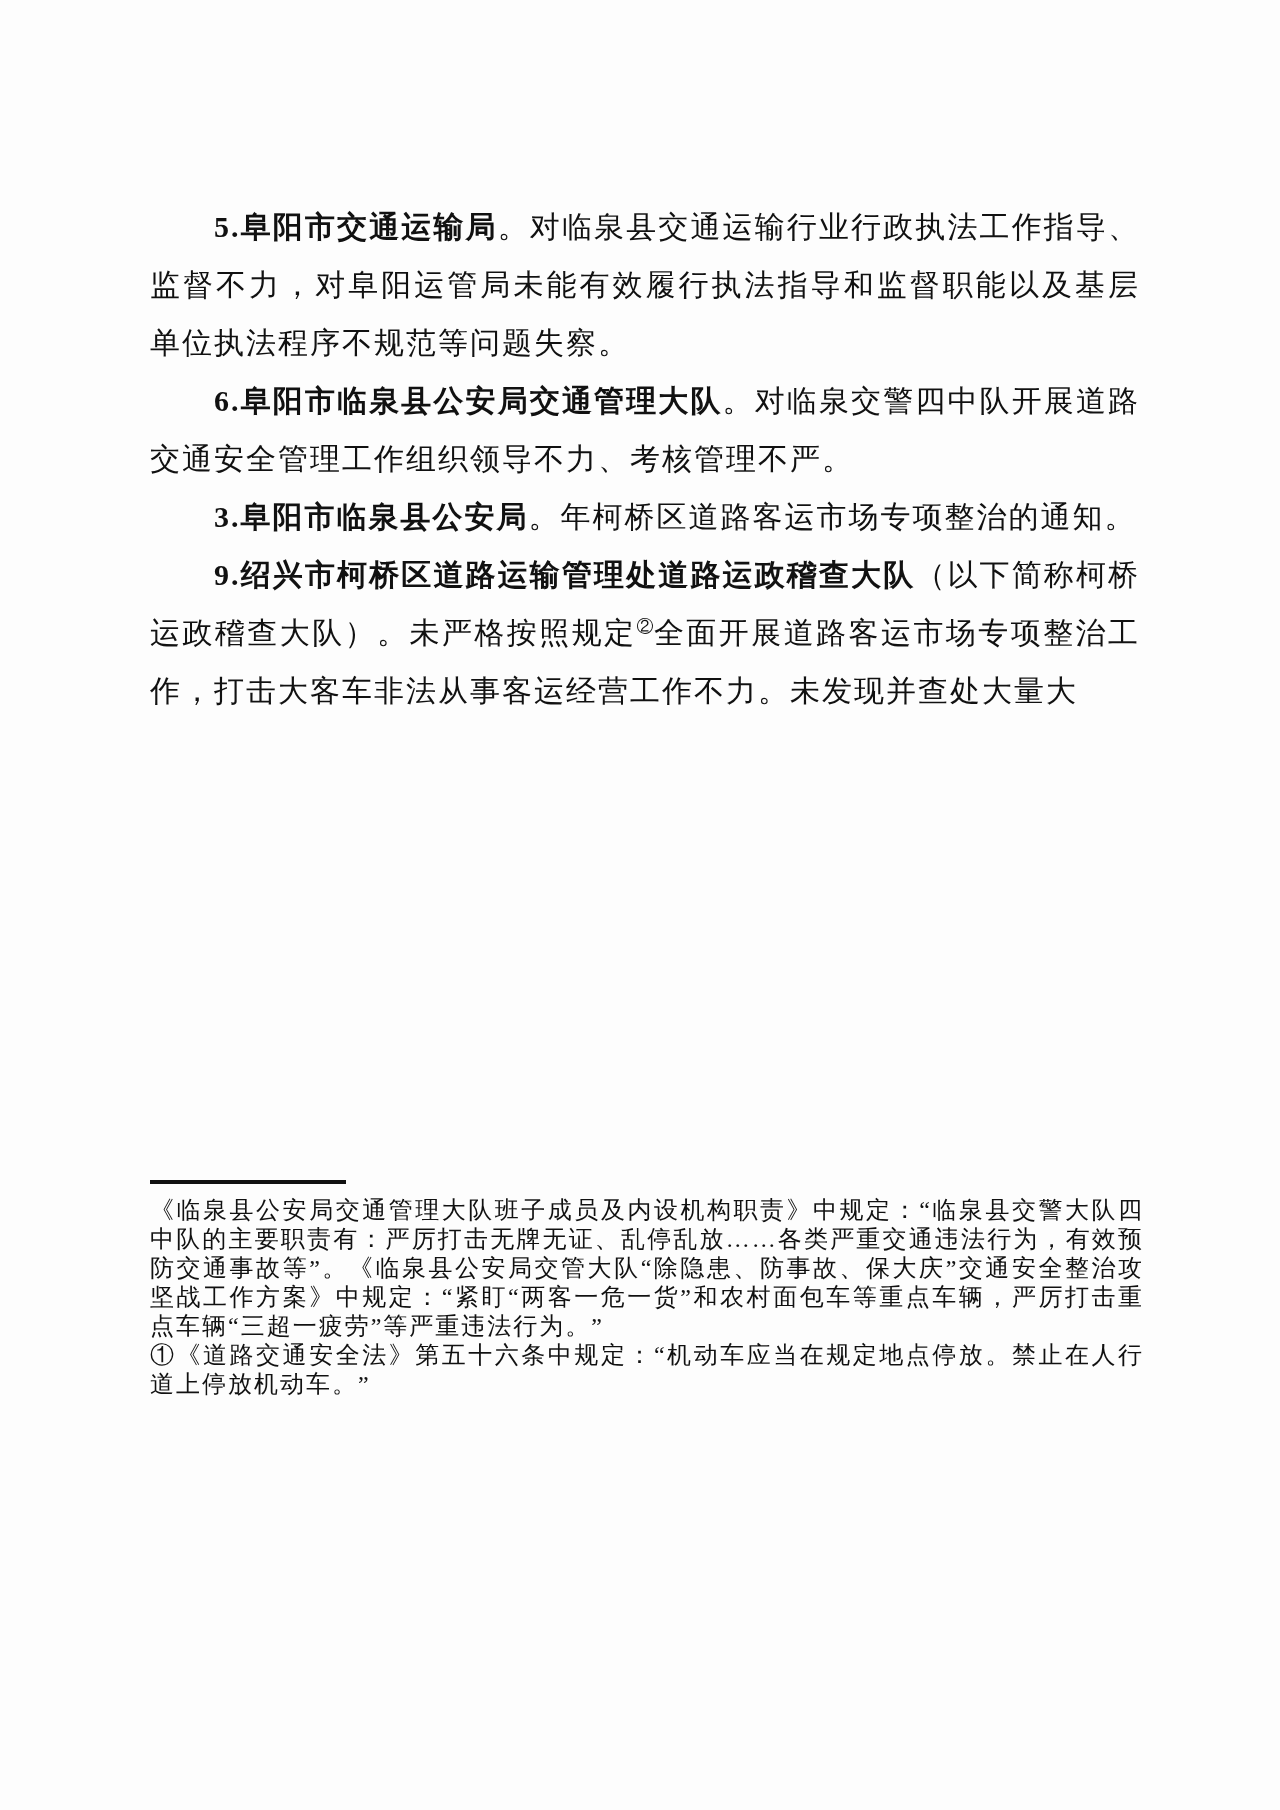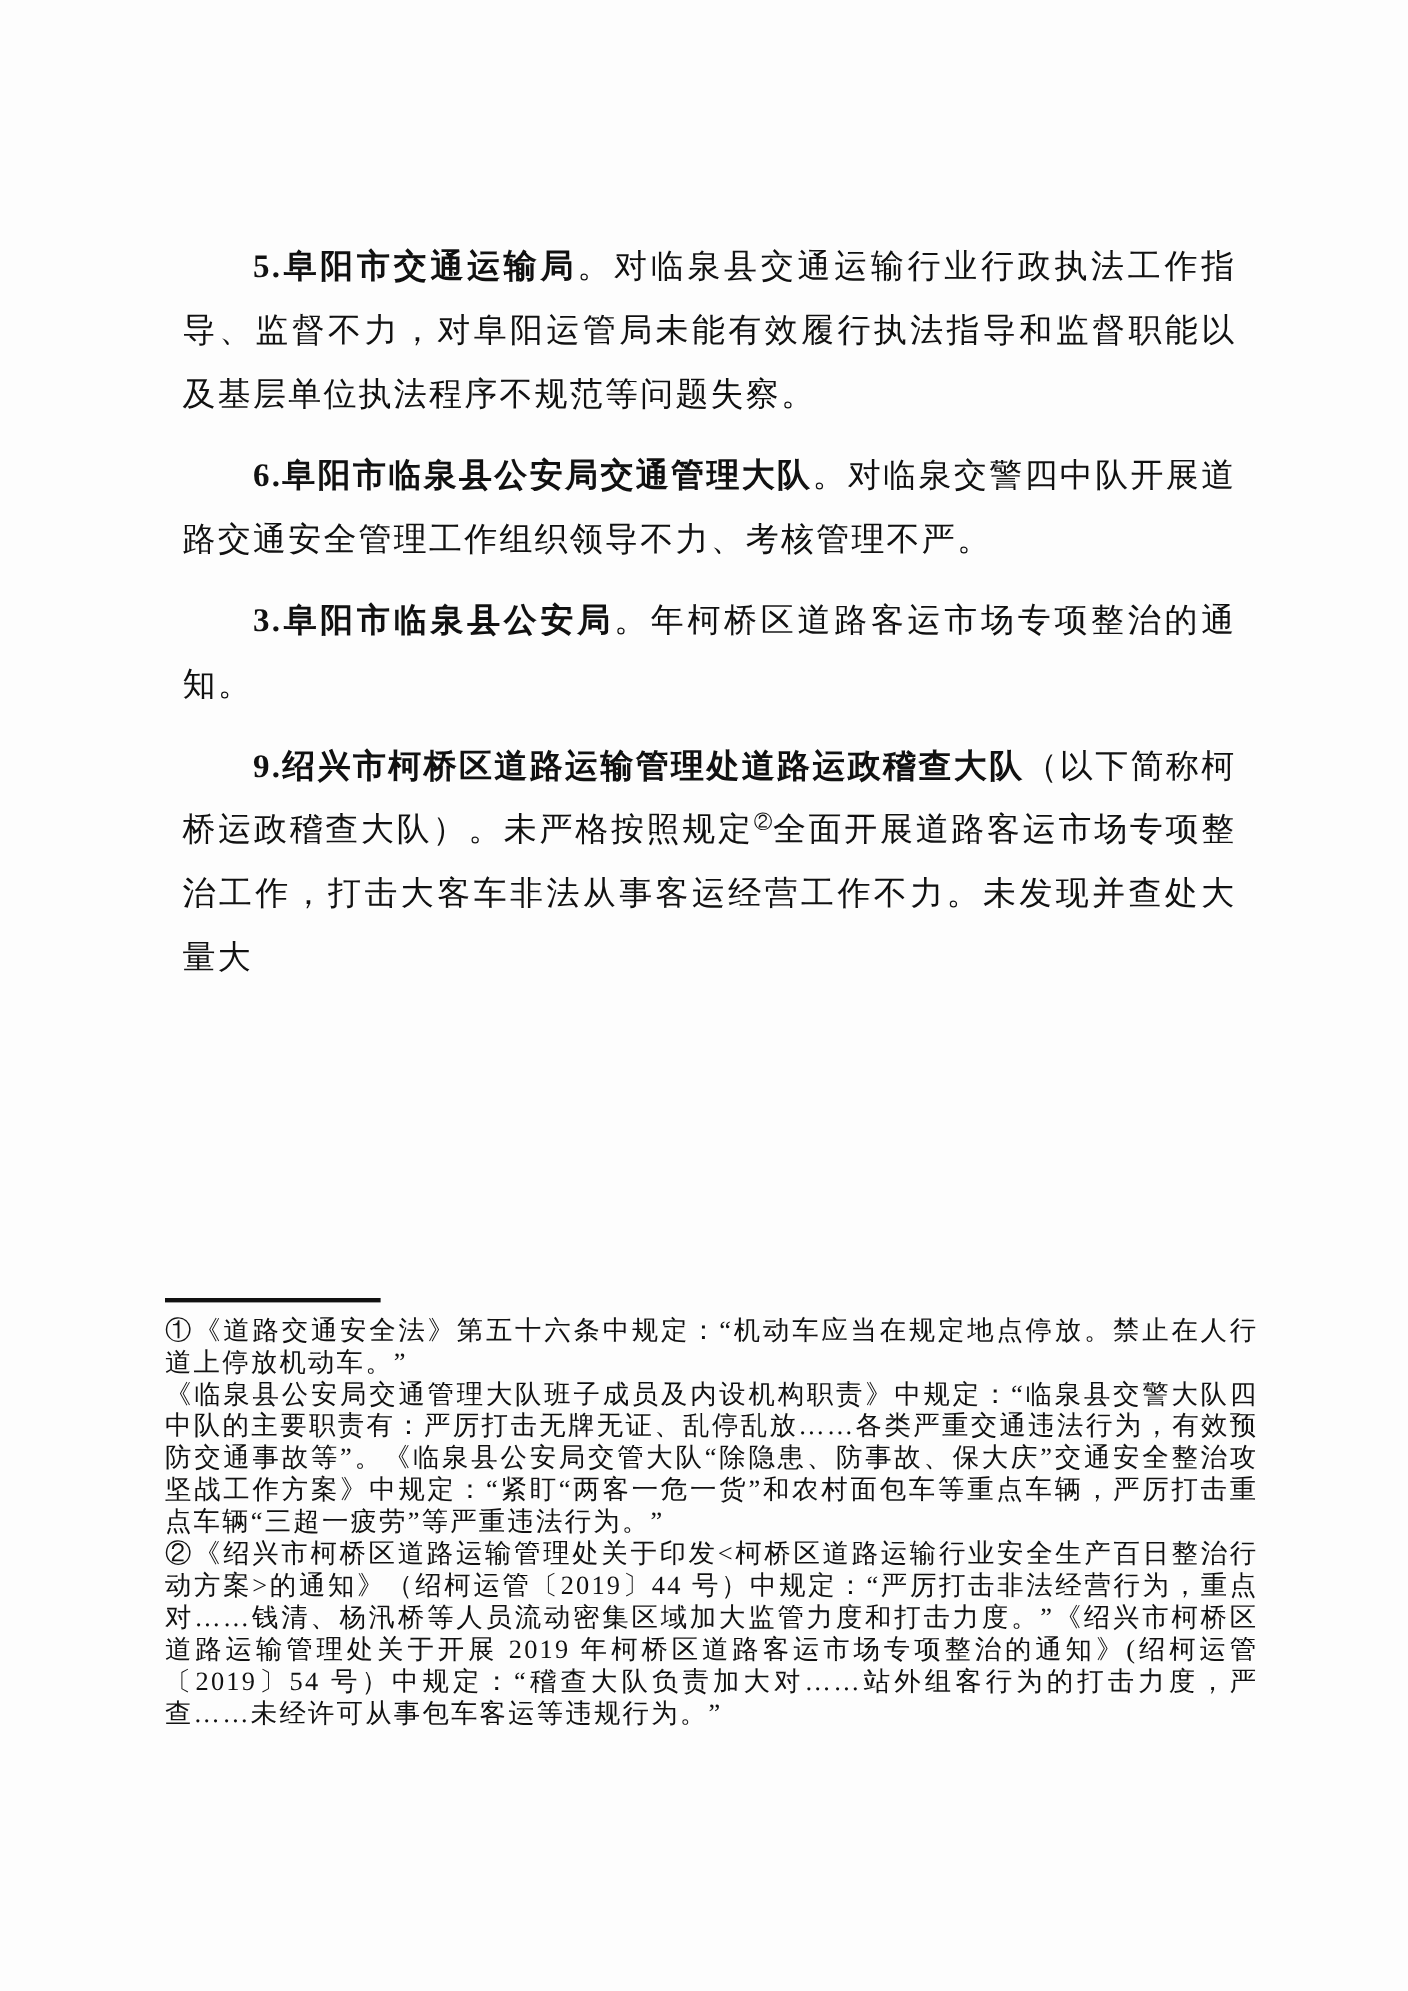--- a/index.html
+++ b/index.html
@@ -17,21 +17,21 @@
     font-family: "Liberation Serif", "DejaVu Serif", serif;
     overflow: hidden;
   }
   .main-text {
     position: absolute;
     left: 150px;
     top: 198px;
     width: 990px;
   }
   .main-text p.para {
-    margin: 16px;
+    margin: 0;
     font-size: 30px;
     line-height: 58px;
     letter-spacing: 2px;
     text-align: justify;
     text-indent: 64px;
   }
   .main-text .bold {
     font-weight: 700;
   }
   .fnref {
@@ -77,17 +77,16 @@
 
 <div class="page">
   <div class="main-text">
       <p class="para"><span class="bold">5.阜阳市交通运输局</span><span>。对临泉县交通运输行业行政执法工作指导、监督不力，对阜阳运管局未能有效履行执法指导和监督职能以及基层单位执法程序不规范等问题失察。</span></p>
       <p class="para"><span class="bold">6.阜阳市临泉县公安局交通管理大队</span><span>。对临泉交警四中队开展道路交通安全管理工作组织领导不力、考核管理不严。</span></p>
       <p class="para"><span class="bold">3.阜阳市临泉县公安局</span><span>。年柯桥区道路客运市场专项整治的通知。</span></p>
       <p class="para"><span class="bold">9.绍兴市柯桥区道路运输管理处道路运政稽查大队</span><span>（以下简称柯桥运政稽查大队）。未严格按照规定</span><sup class="fnref">②</sup><span>全面开展道路客运市场专项整治工作，打击大客车非法从事客运经营工作不力。未发现并查处大量大</span></p>
     </div>
   <div class="footnote-sep"></div>
   <div class="footnotes">
+      <p class="fn">《临泉县公安局交通管理大队班子成员及内设机构职责》中规定：“临泉县交警大队四中队的主要职责有：严厉打击无牌无证、乱停乱放……各类严重交通违法行为，有效预防交通事故等”。《临泉县公安局交管大队“除隐患、防事故、保大庆”交通安全整治攻坚战工作方案》中规定：“紧盯“两客一危一货”和农村面包车等重点车辆，严厉打击重点车辆“三超一疲劳”等严重违法行为。”</p>
       <p class="fn">①《道路交通安全法》第五十六条中规定：“机动车应当在规定地点停放。禁止在人行道上停放机动车。”</p>
-      <p class="fn">《临泉县公安局交通管理大队班子成员及内设机构职责》中规定：“临泉县交警大队四中队的主要职责有：严厉打击无牌无证、乱停乱放……各类严重交通违法行为，有效预防交通事故等”。《临泉县公安局交管大队“除隐患、防事故、保大庆”交通安全整治攻坚战工作方案》中规定：“紧盯“两客一危一货”和农村面包车等重点车辆，严厉打击重点车辆“三超一疲劳”等严重违法行为。”</p>
-      <p class="fn">②《绍兴市柯桥区道路运输管理处关于印发&lt;柯桥区道路运输行业安全生产百日整治行动方案&gt;的通知》（绍柯运管〔2019〕44 号）中规定：“严厉打击非法经营行为，重点对……钱清、杨汛桥等人员流动密集区域加大监管力度和打击力度。”《绍兴市柯桥区道路运输管理处关于开展 2019 年柯桥区道路客运市场专项整治的通知》(绍柯运管〔2019〕54 号）中规定：“稽查大队负责加大对……站外组客行为的打击力度，严查……未经许可从事包车客运等违规行为。”</p>
     </div>
 </div>
 
 </body></html>

